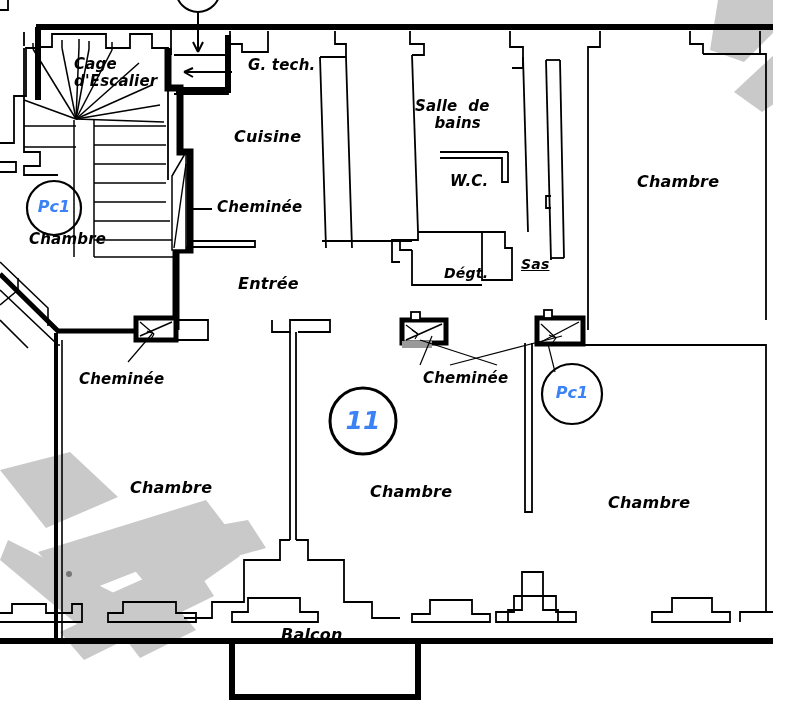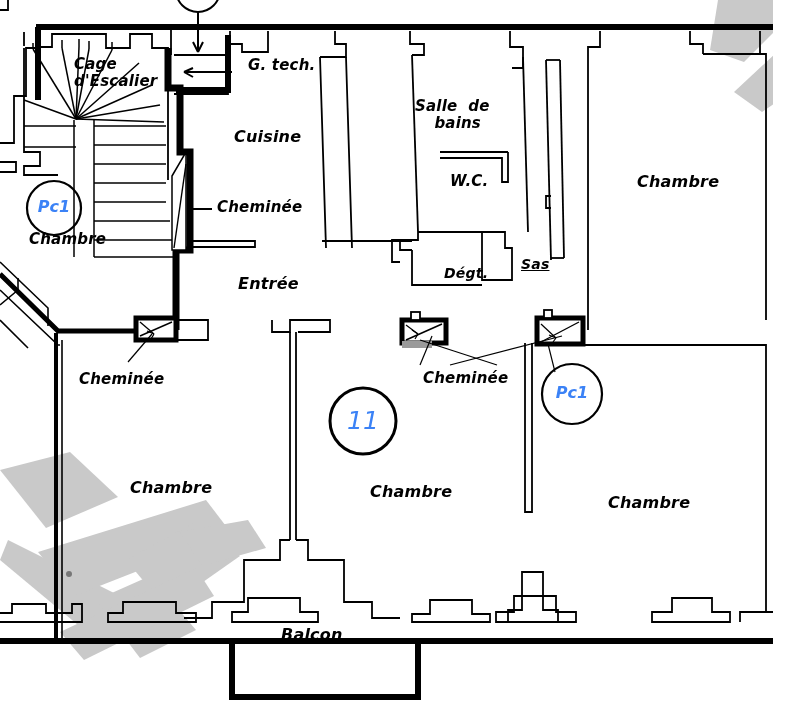--- a/index.html
+++ b/index.html
@@ -363,15 +363,15 @@
   <div class="rm-label sz-15" style="left:217px; top:199px;">Cheminée</div>
 
   <div class="rm-label sz-15" style="left:79px; top:371px;">Cheminée</div>
 
   <div class="rm-label sz-15" style="left:423px; top:370px;">Cheminée</div>
 
   <div class="marker-txt sz-16" style="left:34px; top:197px; width:40px;">Pc1</div>
 
   <div class="marker-txt sz-16" style="left:552px; top:383px; width:40px;">Pc1</div>
 
-  <div class="marker-txt" style="left:343px; top:406px; width:40px; font-size:25px; font-weight:400;">11</div>
+  <div class="marker-txt" style="left:343px; top:406px; width:40px; font-size:25px; font-weight:700;">11</div>
 
 </div>
 
 </body></html>

